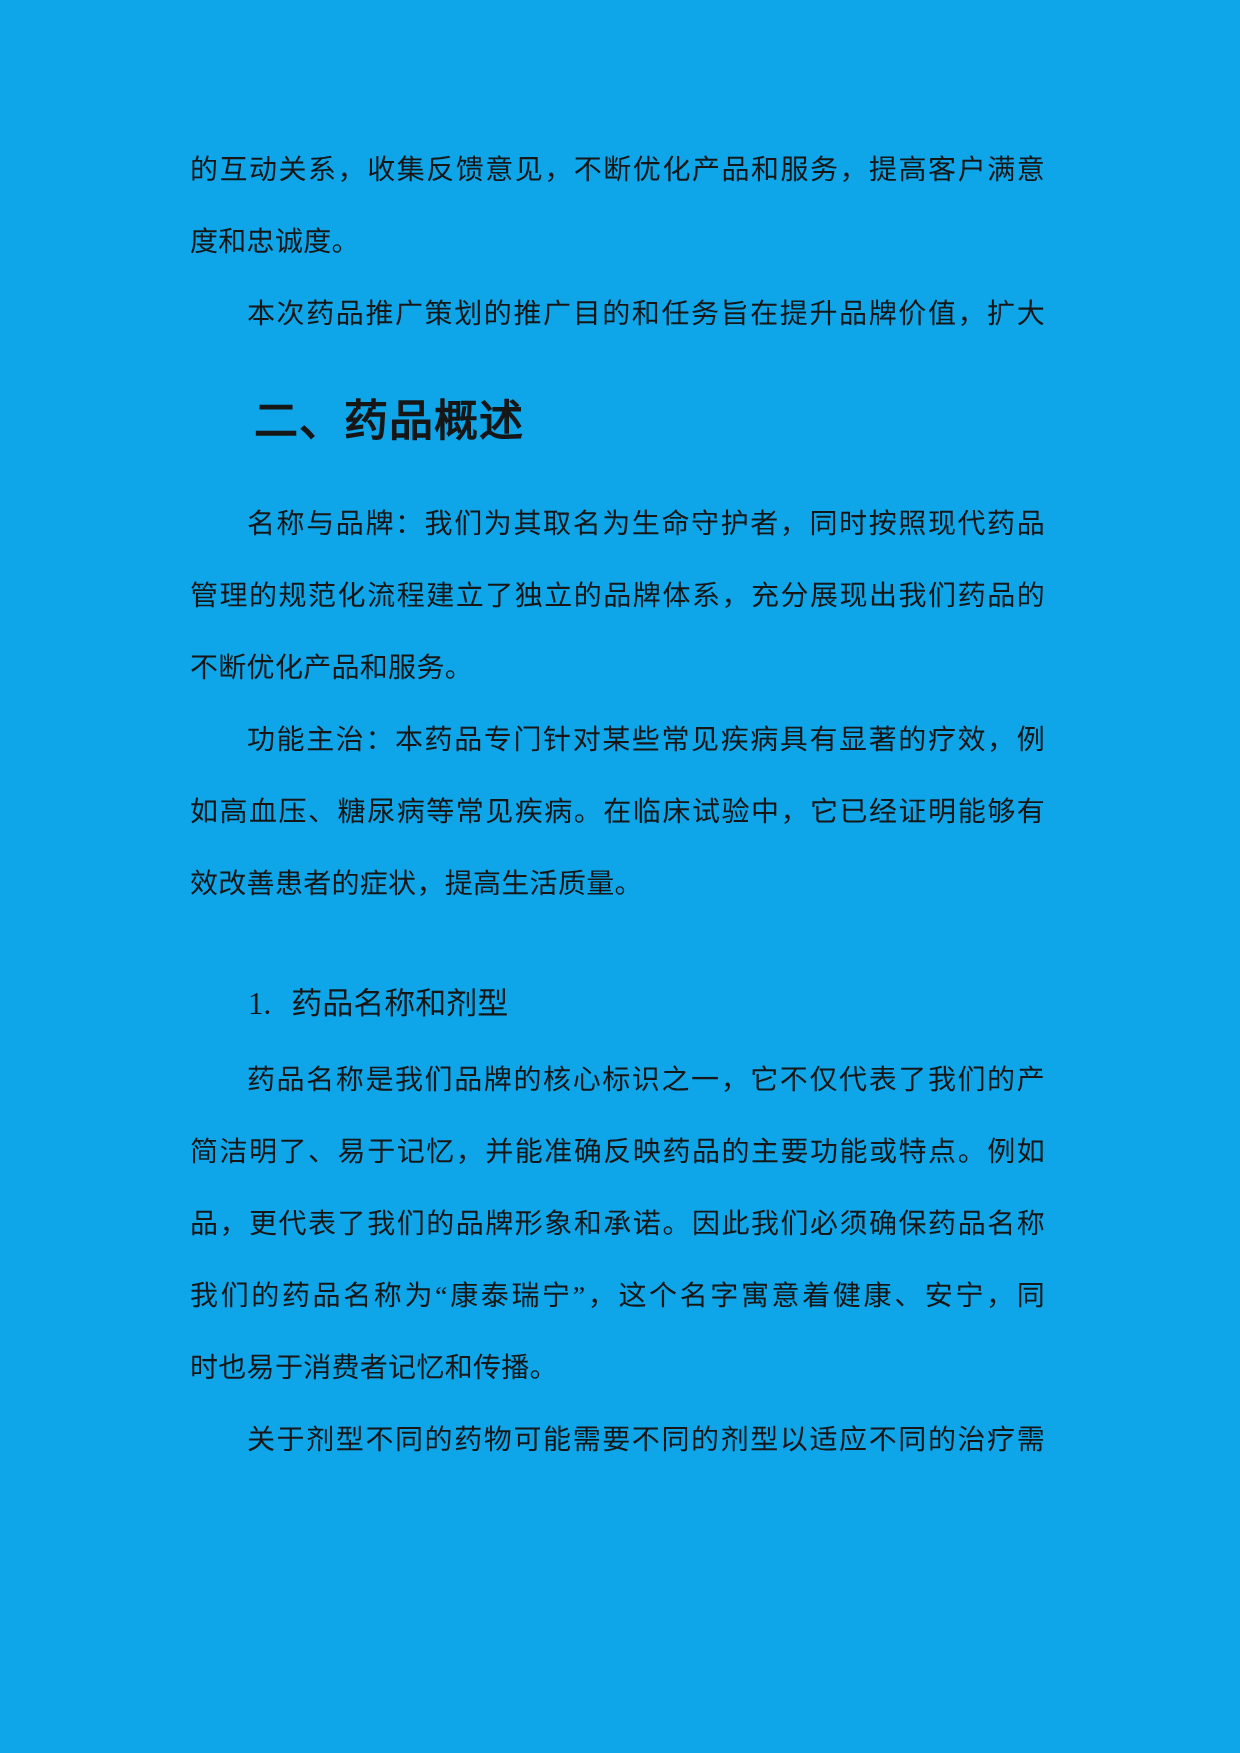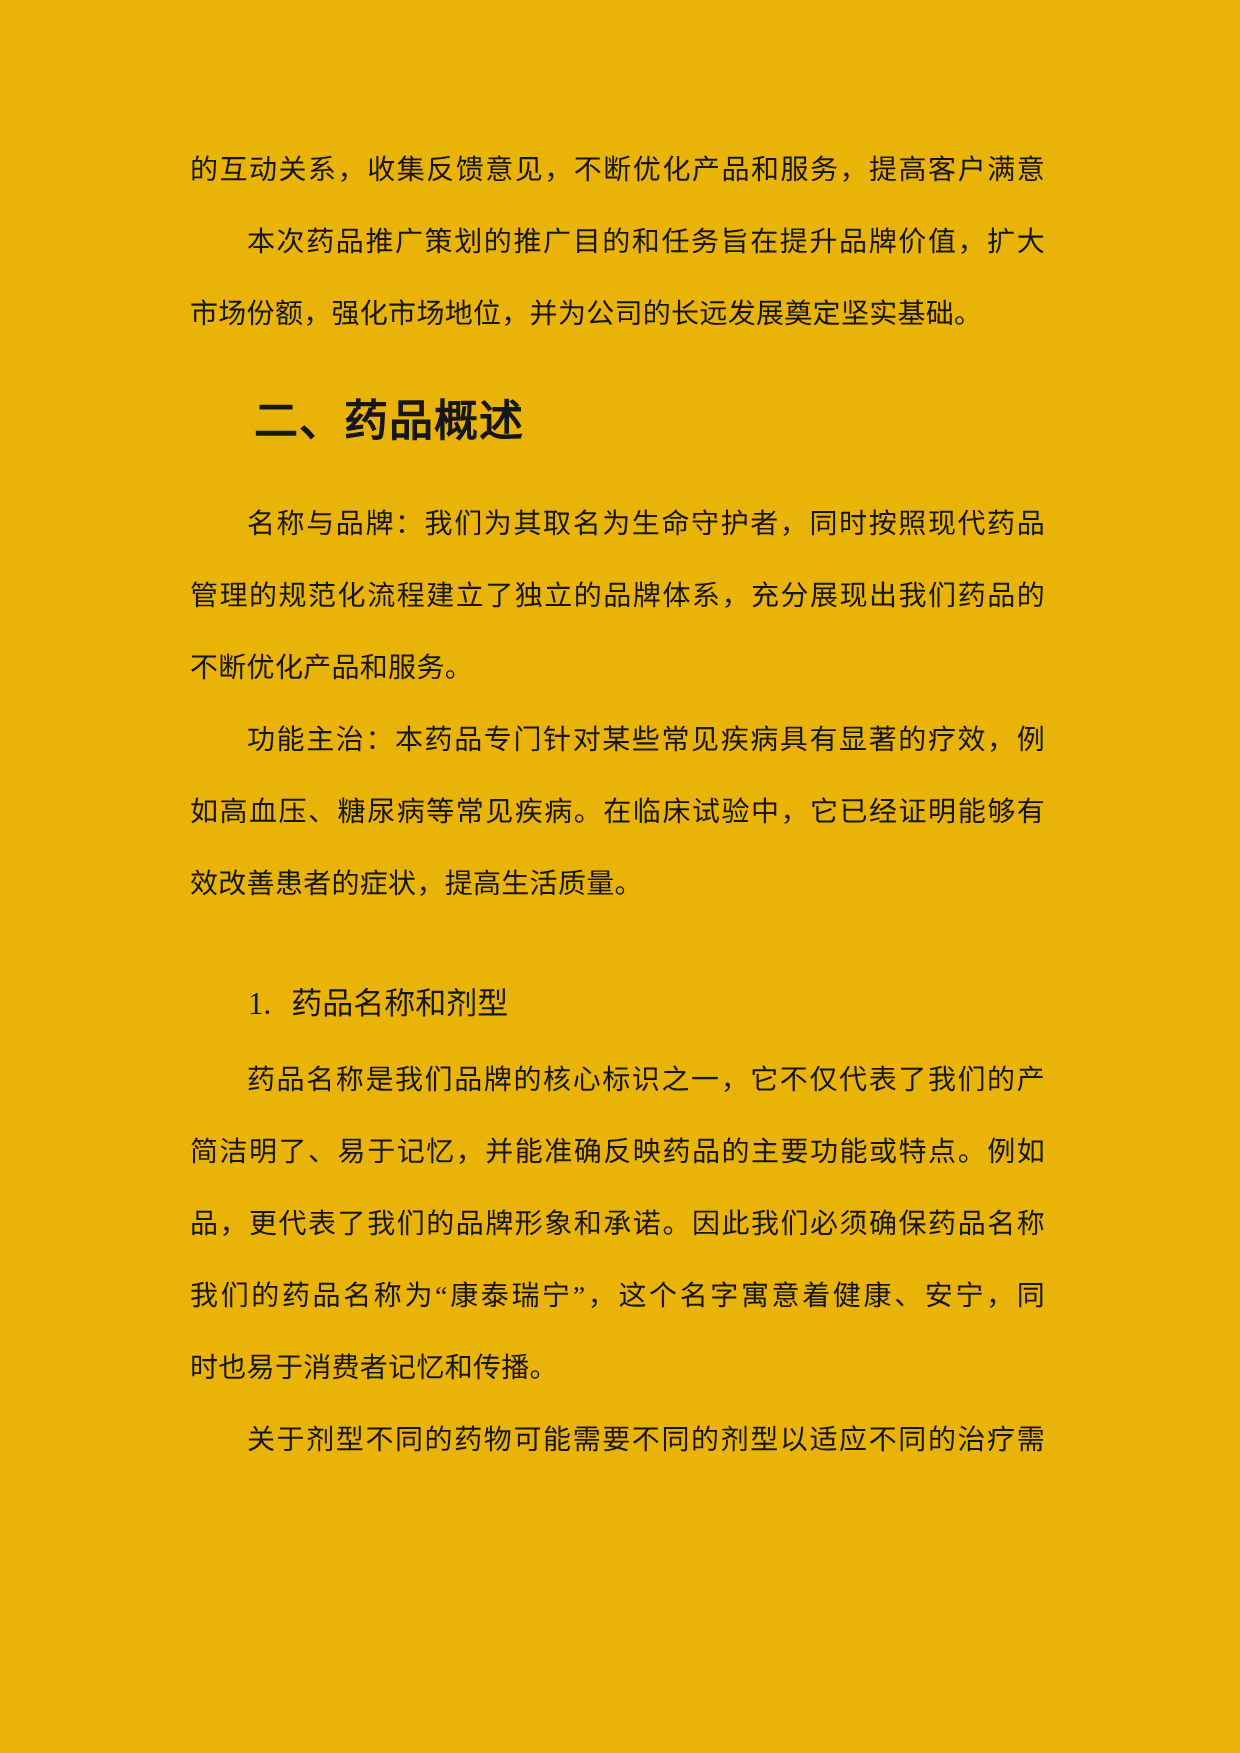--- a/index.html
+++ b/index.html
@@ -10,21 +10,21 @@
   body {
     width: 1240px;
     height: 1753px;
     overflow: hidden;
   }
   .page {
     box-sizing: border-box;
     width: 1240px;
     height: 1753px;
     padding: 134px 195px 0 190px;
-    background: #eab308;
+    background: #0ea5e9;
     color: #161616;
     font-family: "Liberation Serif", "DejaVu Serif", serif;
     font-size: 28px;
   }
   .line {
     line-height: 72px;
     text-align: justify;
     text-align-last: justify;
     letter-spacing: 0.3px;
   }
@@ -51,23 +51,23 @@
   .h2 .h2-num {
     margin-right: 20px;
   }
 </style>
 </head>
 <body>
 
 <div class="page">
 
   <div class="line">的互动关系，收集反馈意见，不断优化产品和服务，提高客户满意</div>
+  <div class="line last">度和忠诚度。</div>
 
   <div class="line indent">本次药品推广策划的推广目的和任务旨在提升品牌价值，扩大</div>
-  <div class="line last">市场份额，强化市场地位，并为公司的长远发展奠定坚实基础。</div>
 
   <div class="h1">二、药品概述</div>
 
   <div class="line indent">名称与品牌：我们为其取名为生命守护者，同时按照现代药品</div>
   <div class="line">管理的规范化流程建立了独立的品牌体系，充分展现出我们药品的</div>
   <div class="line last">不断优化产品和服务。</div>
 
   <div class="line indent">功能主治：本药品专门针对某些常见疾病具有显著的疗效，例</div>
   <div class="line">如高血压、糖尿病等常见疾病。在临床试验中，它已经证明能够有</div>
   <div class="line last">效改善患者的症状，提高生活质量。</div>

